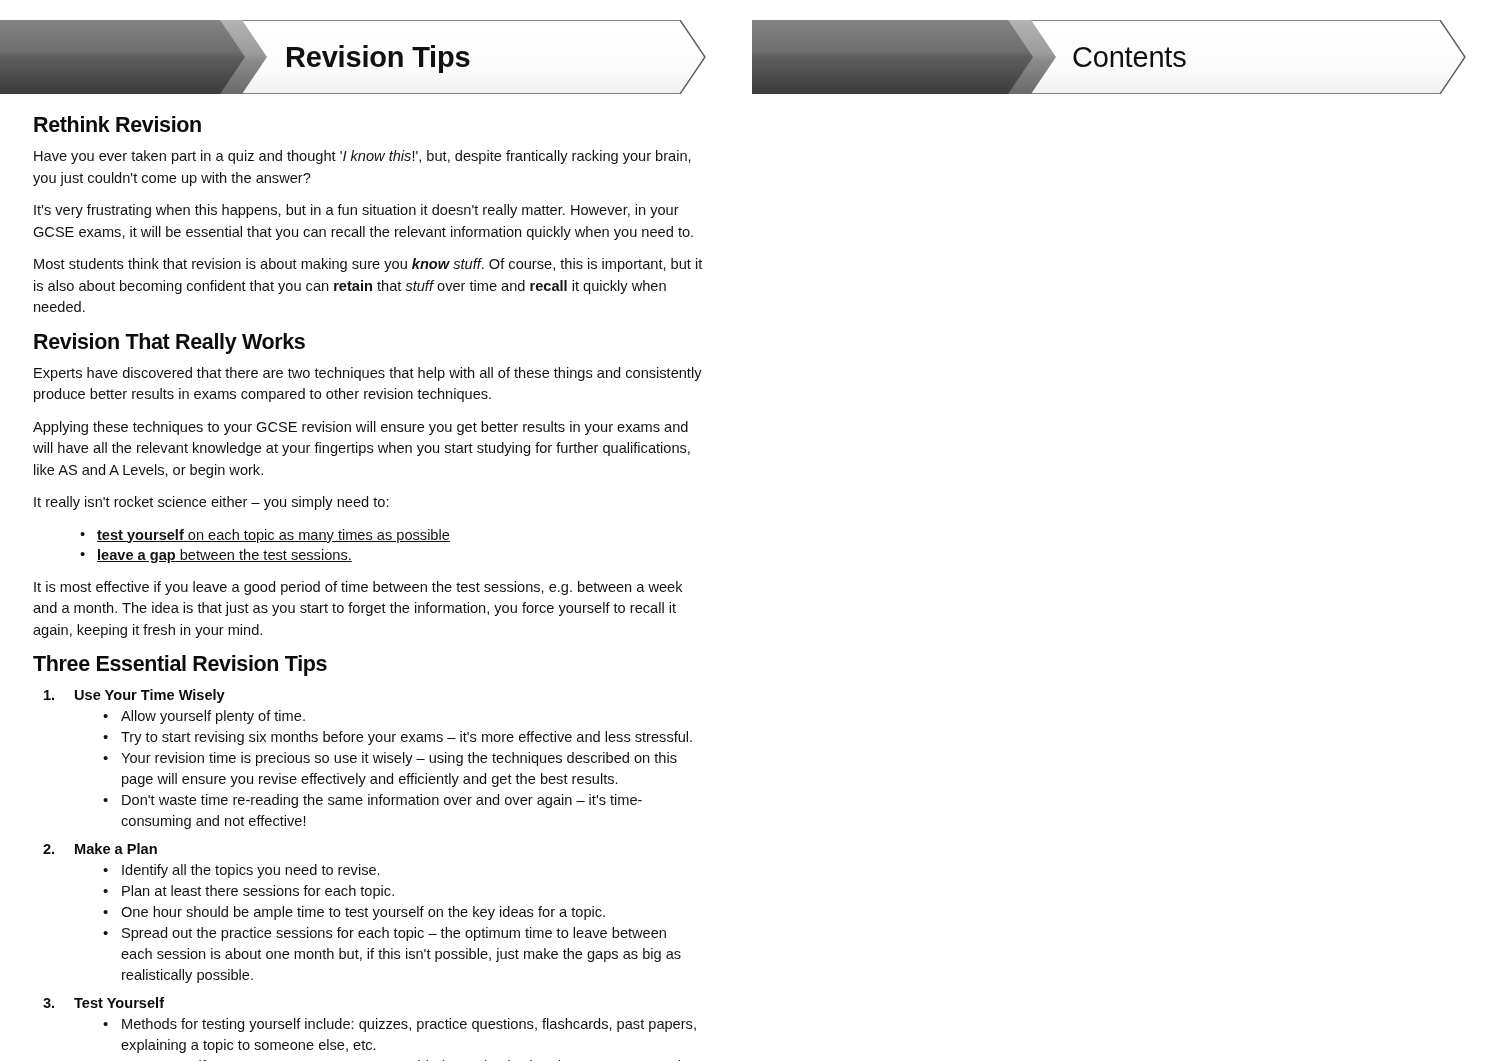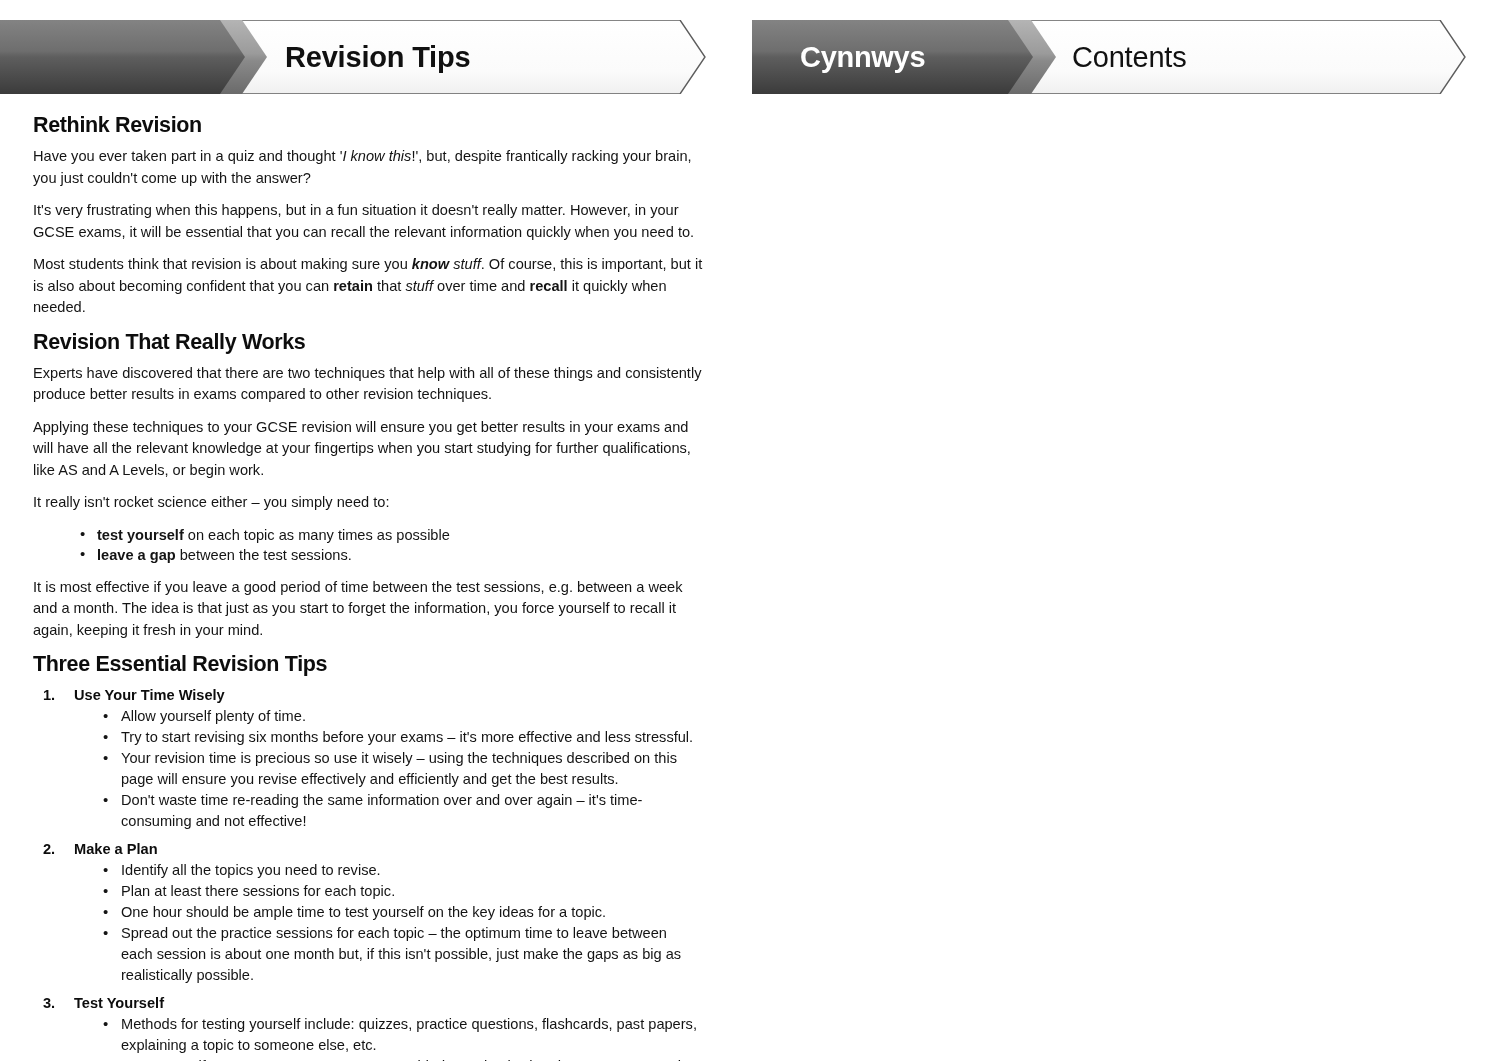--- a/index.html
+++ b/index.html
@@ -73,20 +73,21 @@
   }
   p.body:last-child { margin-bottom: 0; }
   .b { font-weight: bold; }
   .i { font-style: italic; }
   .bi { font-weight: bold; font-style: italic; }
 
   ul.bullets {
     margin: 0 0 11px 0;
     padding: 0 0 0 47px;
     list-style: none;
+    text-decoration: underline;
   }
   ul.bullets li {
     font-size: 14.6px;
     line-height: 20.5px;
     margin: 0 0 0 0;
     position: relative;
     padding-left: 17px;
     color: #141414;
   }
   ul.bullets li::before {
@@ -258,18 +259,17 @@
           <linearGradient id="gWhite2" x1="0" y1="0" x2="0" y2="1">
             <stop offset="0%" stop-color="#ffffff"></stop>
             <stop offset="70%" stop-color="#fbfbfb"></stop>
             <stop offset="100%" stop-color="#f0f0f0"></stop>
           </linearGradient>
         </defs>
         <polygon points="0,0 688,0 713,37 688,74 0,74" fill="url(#gWhite2)" stroke="#5d5d5d" stroke-width="1.4"></polygon>
         <polygon points="0,0 279,0 304,37 279,74 0,74" fill="url(#gEdge2)"></polygon>
         <polygon points="0,0 256,0 281,37 256,74 0,74" fill="url(#gDark2)"></polygon>
       </svg>
-      <div class="banner-title-welsh" style="left:48px;">Cynnwys</div>
       <div class="banner-title-en" style="left:320px;">Contents</div>
     </div>
 
   </div>
 </div>
 
 </body></html>

